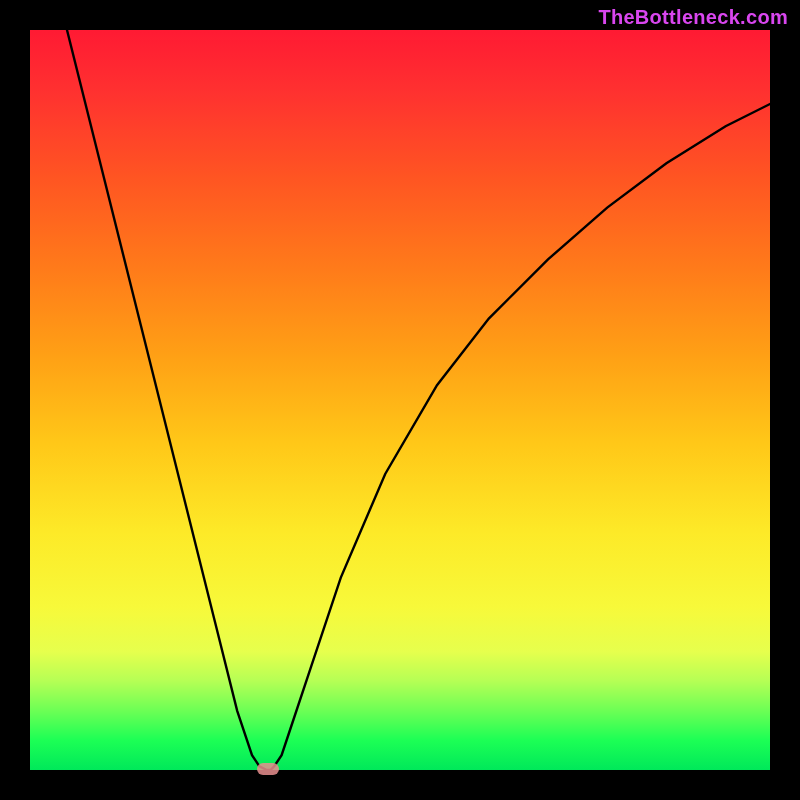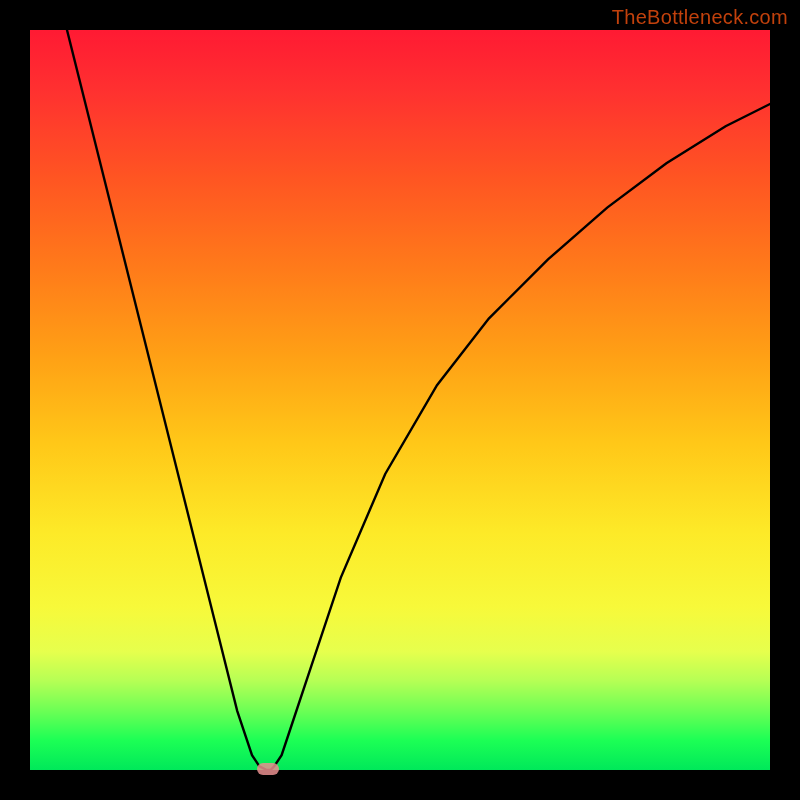--- a/index.html
+++ b/index.html
@@ -1,17 +1,17 @@
 <!DOCTYPE html>
 <html><head>
 <meta charset="utf-8">
 <style>
   * { margin: 0; padding: 0; box-sizing: border-box; }
   body { width: 800px; height: 800px; background: #000; position: relative; font-family: Arial, sans-serif; }
-  .watermark { position: absolute; top: 6px; right: 12px; color: #c2410c; font-size: 20px; font-weight: 400; letter-spacing: 0.3px; z-index: 10; }
+  .watermark { position: absolute; top: 6px; right: 12px; color: #d946ef; font-size: 20px; font-weight: 700; letter-spacing: 0.3px; z-index: 10; }
   .plot-area { position: absolute; top: 30px; left: 30px; width: 740px; height: 740px; background: linear-gradient(to bottom,
       #ff1a33 0%,
       #ff3030 8%,
       #ff5522 20%,
       #ff7a1a 32%,
       #ffa015 44%,
       #ffc818 56%,
       #fdea28 68%,
       #f7f93a 78%,
       #e6ff4d 84%,

